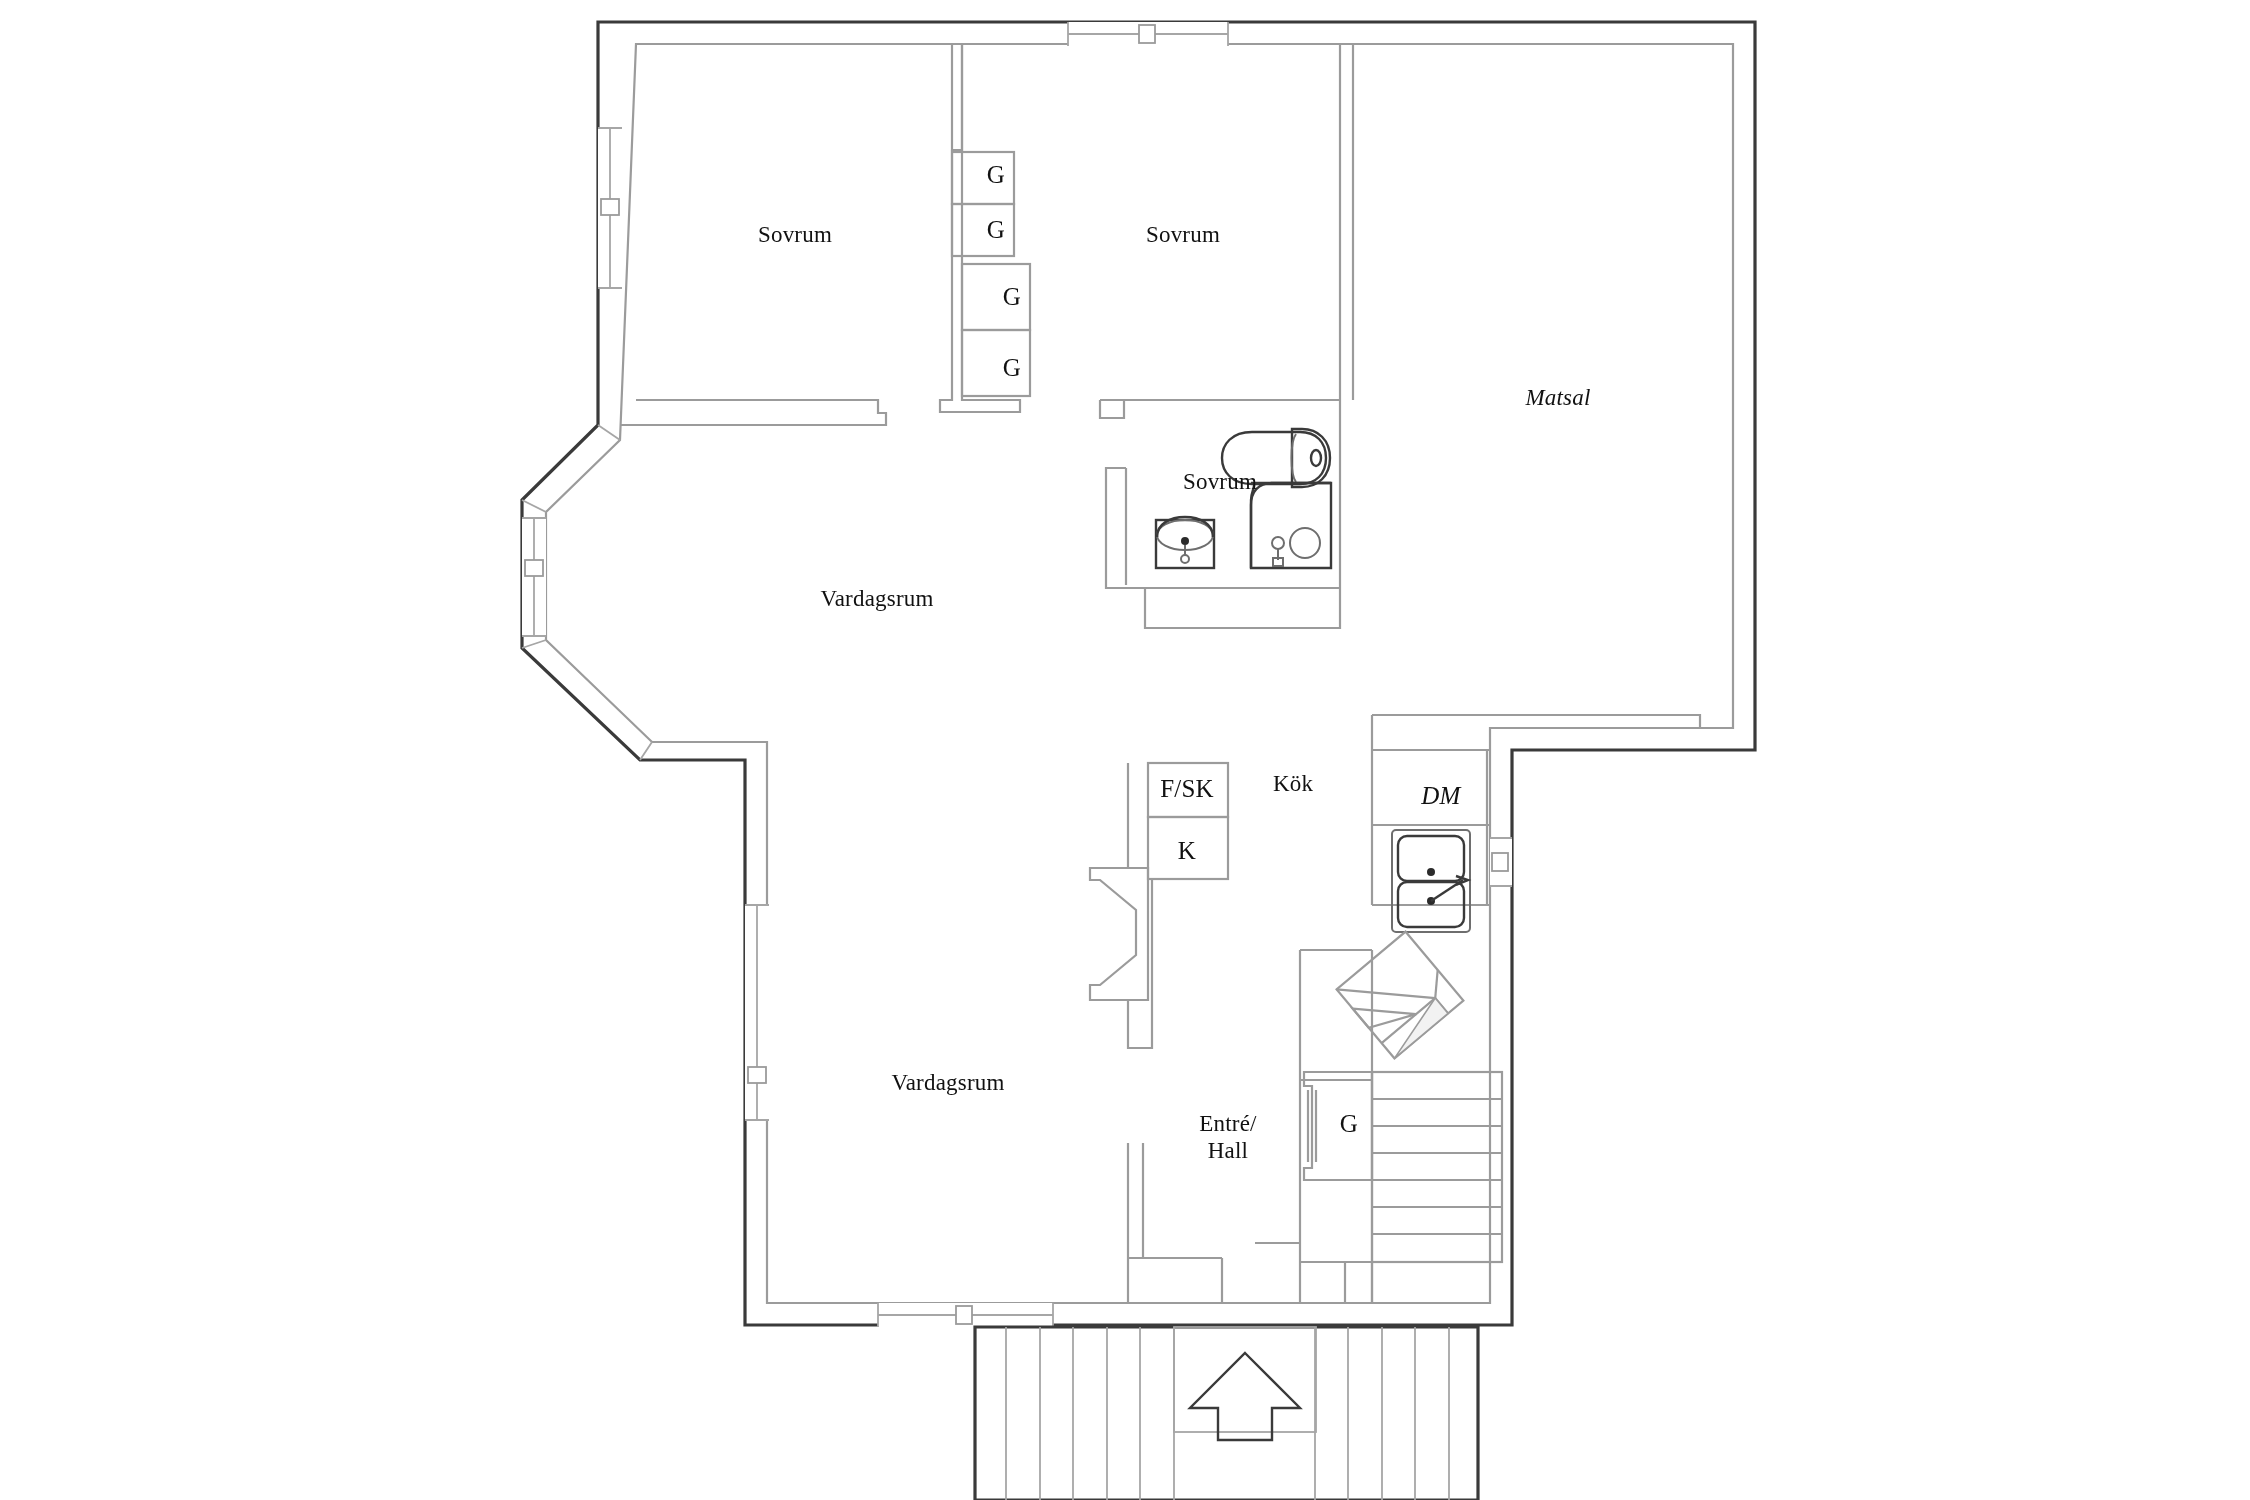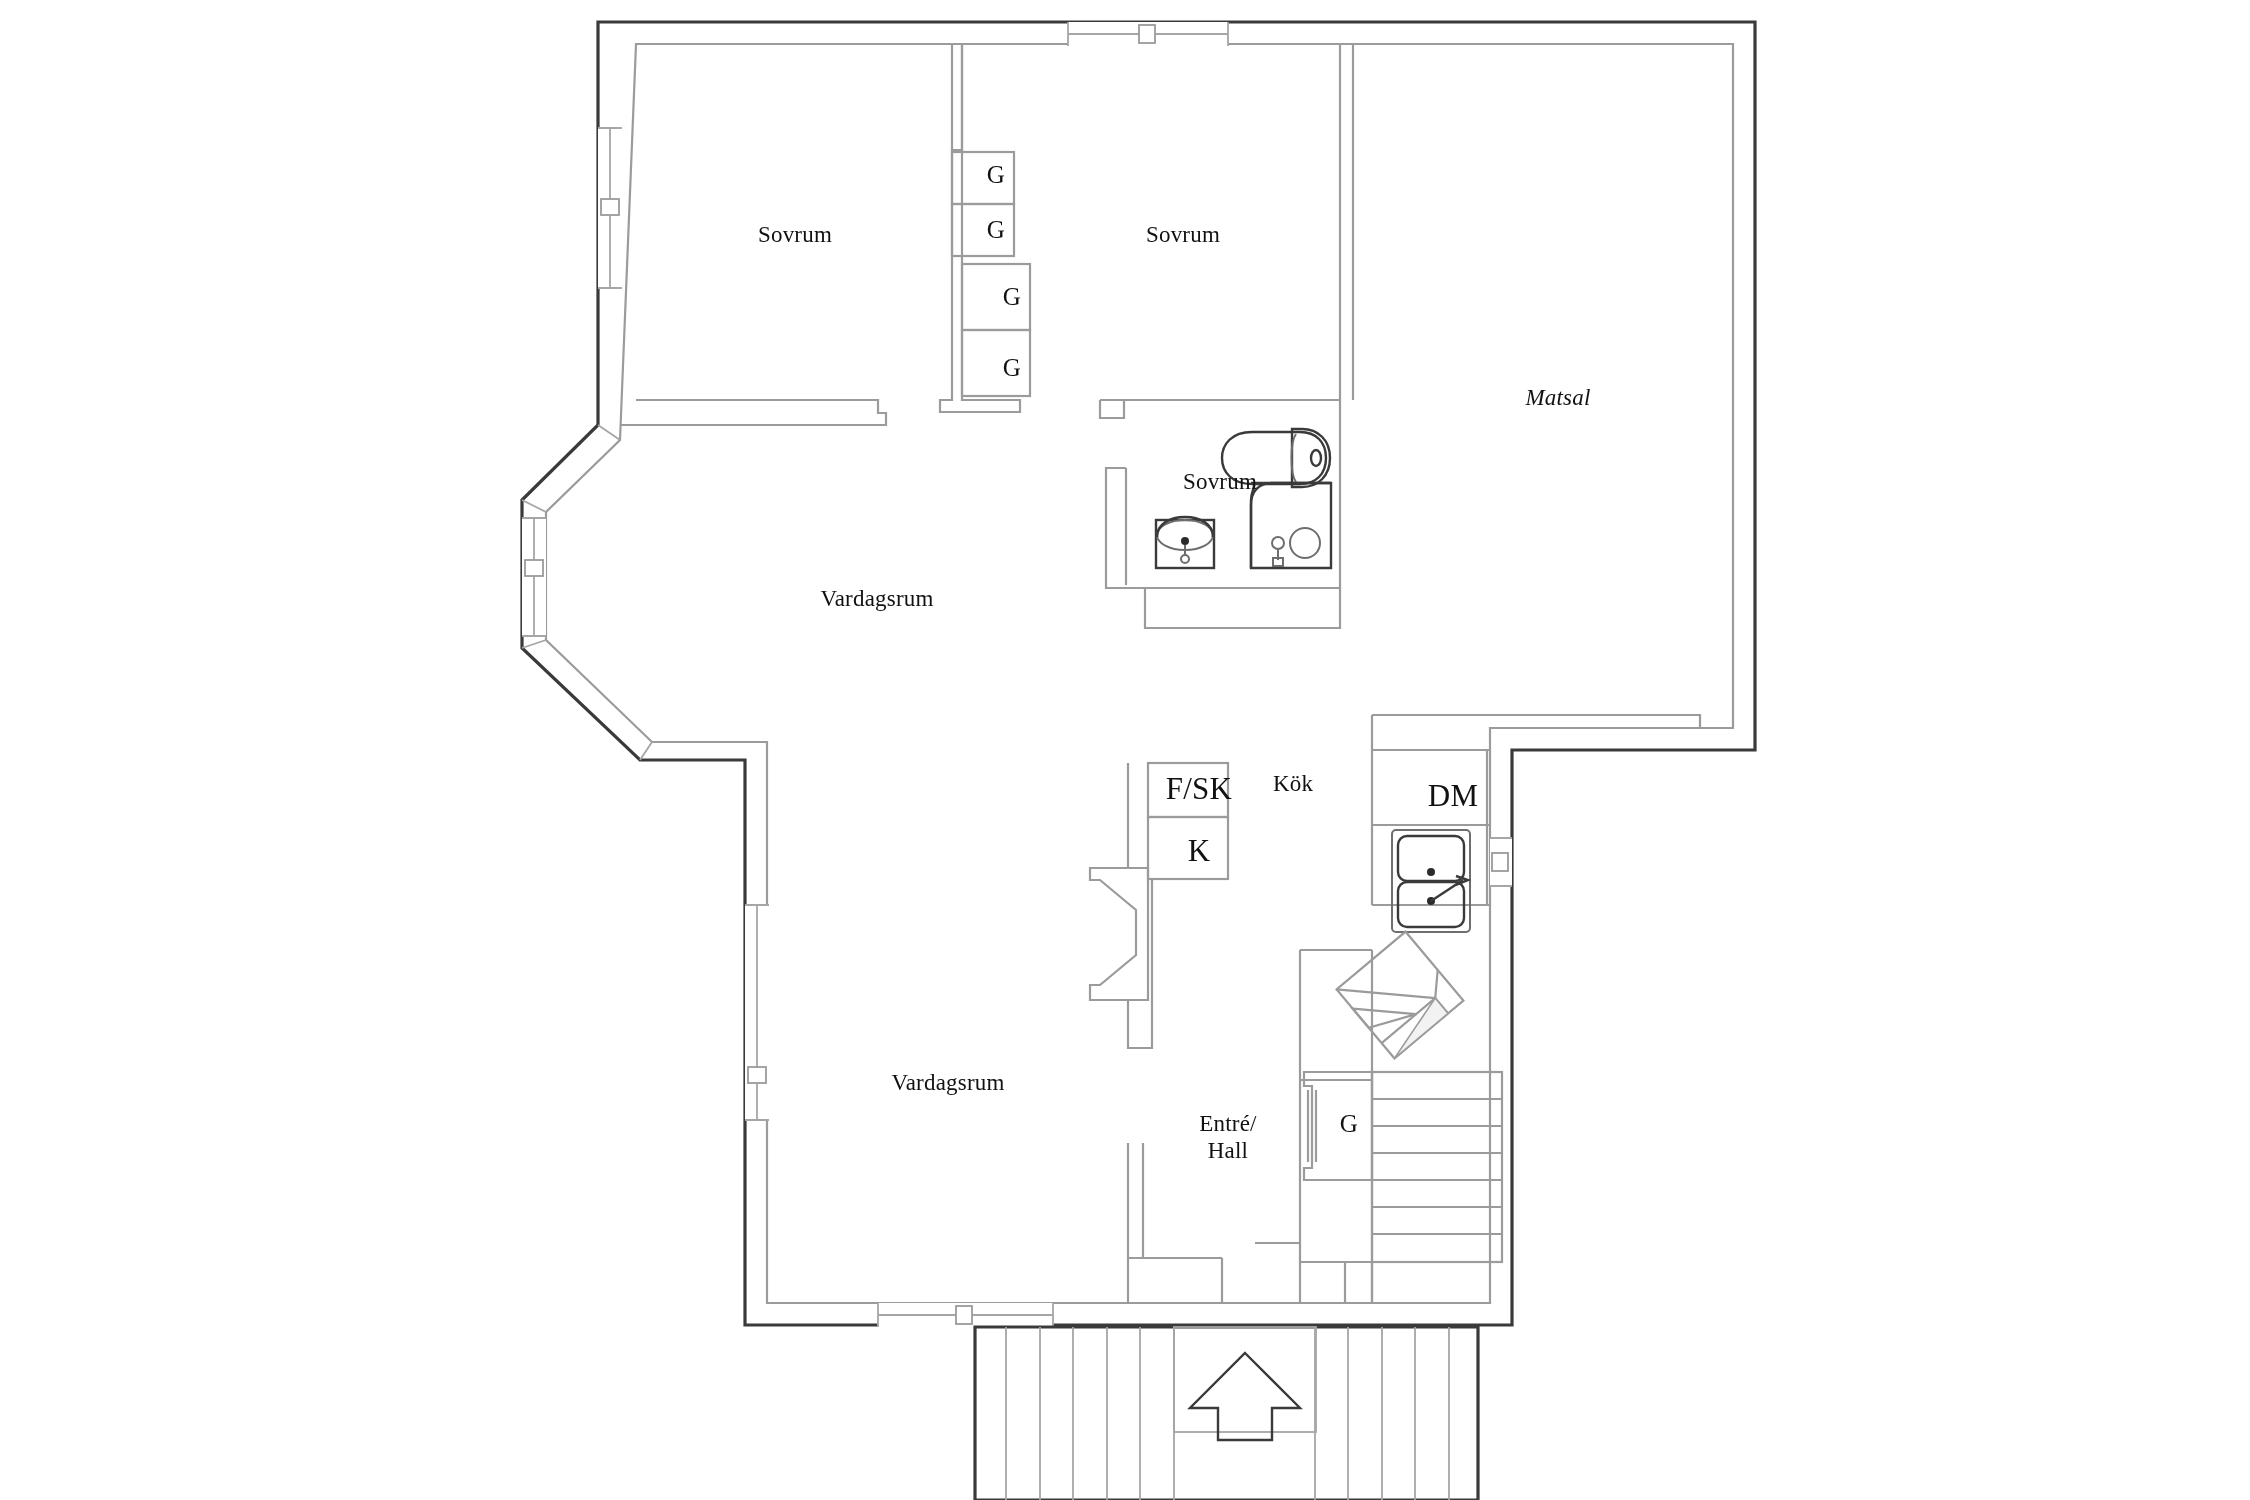--- a/index.html
+++ b/index.html
@@ -33,21 +33,21 @@
     font-family: "Liberation Serif", "DejaVu Serif", serif;
     color: #111111;
     white-space: pre;
     text-align: center;
     line-height: 1.18;
     letter-spacing: 0.2px;
     transform: translate(-50%, -50%);
     pointer-events: none;
   }
   .lbl-room   { font-size: 23px; }
-  .lbl-fixt   { font-size: 31px; margin-left: 12px; }
+  .lbl-fixt   { font-size: 25px; }
   .lbl-closet { font-size: 25px; }
 </style>
 </head>
 <body>
 
 <div id="plan-root">
 
   <svg id="floorplan-svg" viewBox="0 0 2250 1500" xmlns="http://www.w3.org/2000/svg">
 
     <defs>
@@ -354,18 +354,18 @@
     <div class="room-label lbl-closet" style="left:996px; top:230px;">G</div>
 
     <div class="room-label lbl-closet" style="left:1012px; top:297px;">G</div>
 
     <div class="room-label lbl-closet" style="left:1012px; top:368px;">G</div>
 
     <div class="room-label lbl-fixt" style="left:1187px; top:789px;">F/SK</div>
 
     <div class="room-label lbl-fixt" style="left:1187px; top:851px;">K</div>
 
-    <div class="room-label lbl-fixt" style="left:1441px; top:796px;">DM</div>
+    <div class="room-label lbl-fixt" style="left:1441px; top:796px;font-style:italic;">DM</div>
 
     <div class="room-label lbl-closet" style="left:1349px; top:1124px;">G</div>
   </div>
 
 </div>
 
 </body></html>

